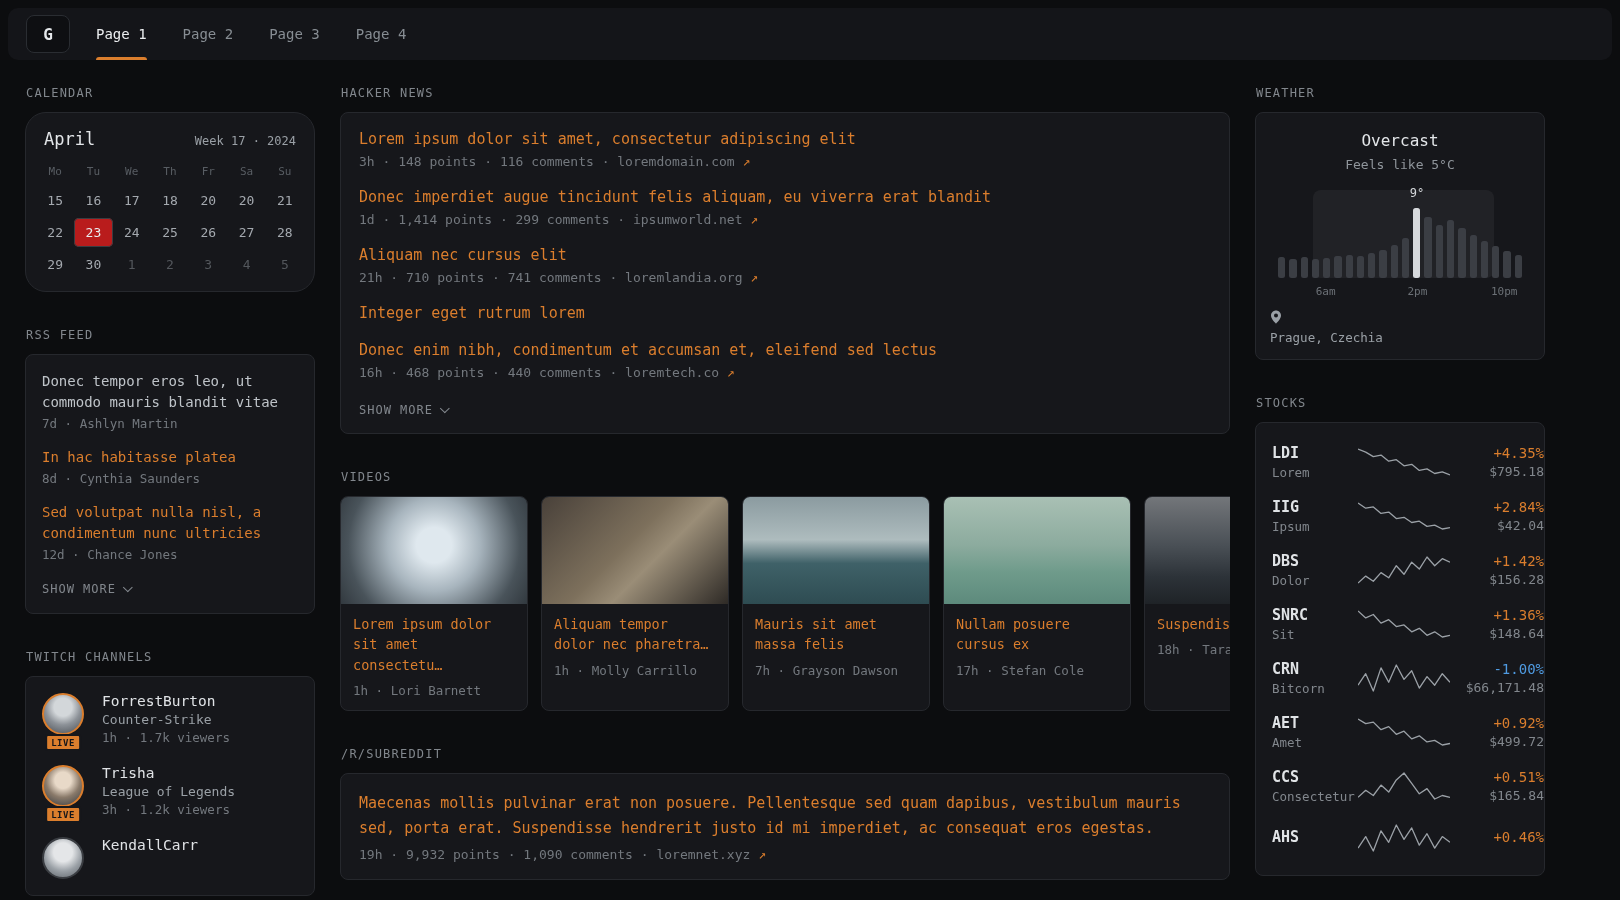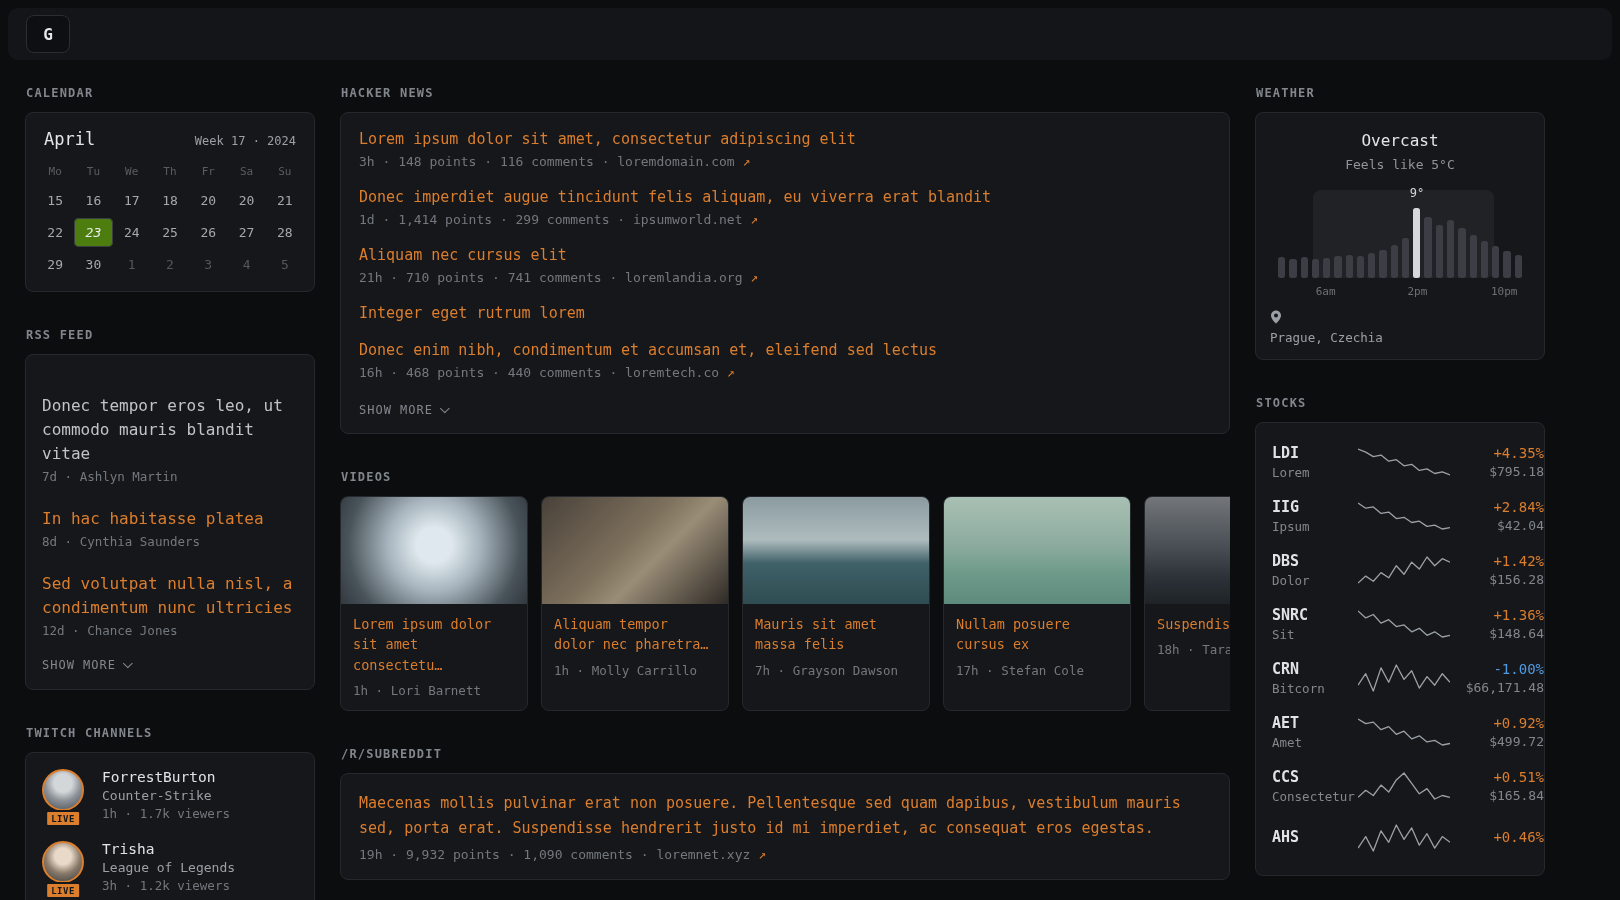--- a/index.html
+++ b/index.html
@@ -52,47 +52,47 @@
     content:"";position:absolute;left:0;right:0;bottom:0;
     height:3px;border-radius:3px 3px 0 0;background:var(--accent);
   }
   
   main{display:flex;gap:25px;width:1520px;margin:26px 0 0 25px;}
   .col-left{width:290px;flex:none;}
   .col-mid{width:890px;flex:none;}
   .col-right{width:290px;flex:none;}
   .widget{margin-bottom:36px;}
   .widget-title{
-    font-size:12px;font-weight:bold;letter-spacing:1.2px;
+    font-size:12px;font-weight:normal;letter-spacing:1.2px;
     color:#82878d;margin:0 0 12px 1px;
   }
   .card{background:var(--card-bg);border:1px solid var(--card-border);border-radius:8px;}
   .show-more{
     display:inline-flex;align-items:center;gap:9px;
     font-size:12px;letter-spacing:1px;color:#82878d;cursor:pointer;margin-top:3px;
   }
   .chev{
     width:7px;height:7px;display:inline-block;
     border-left:1.5px solid currentColor;border-bottom:1.5px solid currentColor;
     transform:rotate(-45deg) translate(1px,-2px);
   }
   
-  .cal-card{padding:14px 10px 12px;}
+  .cal-card{padding:14px 10px 12px;border-radius:21px;}
   .cal-head{display:flex;justify-content:space-between;align-items:baseline;padding:2px 8px 10px;}
   .cal-month{font-size:17px;color:var(--text-strong);}
   .cal-meta{font-size:12px;color:var(--text-body);}
   .cal-grid{display:grid;grid-template-columns:repeat(7,1fr);row-gap:3px;}
   .cal-cell{height:29px;display:flex;align-items:center;justify-content:center;font-size:13px;color:#a4a9af;border-radius:5px;}
   .cal-dow{color:var(--text-faint);font-size:11px;height:24px;}
   .cal-cell.muted{color:#53575c;}
-  .cal-cell.selected{background:#4d7c0f;box-shadow:inset 0 0 0 1px #3a3d42;color:#e9ecef;font-style:italic;}
+  .cal-cell.selected{background:#b91c1c;box-shadow:inset 0 0 0 1px #3a3d42;color:#e9ecef;}
   
   .rss-card{padding:16px;}
   .rss-item{margin-bottom:16px;}
-  .rss-title{font-size:16px;line-height:1.5;color:var(--accent);cursor:pointer;margin-top:23px;}
+  .rss-title{font-size:14px;line-height:1.5;color:var(--accent);cursor:pointer;}
   .rss-title.read{color:#bfc4c9;}
   .rss-meta{font-size:12.5px;color:var(--text-dim);margin-top:3px;}
   
   .tw-card{padding:16px;}
   .tw-item{display:flex;gap:14px;margin-bottom:20px;cursor:pointer;}
   .tw-item:last-child{margin-bottom:0;}
   .avatar-wrap{position:relative;flex:none;width:46px;}
   .avatar{
     width:42px;height:42px;border-radius:50%;
     border:2px solid var(--accent);
@@ -150,20 +150,26 @@
   .s-right{width:94px;flex:none;text-align:right;}
   .s-change{font-size:14px;color:var(--accent);}
   .s-change.down{color:var(--negative);}
   .s-price{font-size:13px;color:#82878d;margin-top:3px;}
 </style>
 </head>
 <body>
 
 <header class="topbar">
   <div class="logo">G</div>
+  <nav class="tabs">
+      <div class="tab active">Page 1</div>
+      <div class="tab">Page 2</div>
+      <div class="tab">Page 3</div>
+      <div class="tab">Page 4</div>
+    </nav>
 </header>
 
 <main>
 
   <div class="col-left">
 
     <section class="widget">
       <h2 class="widget-title">CALENDAR</h2>
       <div class="card cal-card">
         <div class="cal-head">

